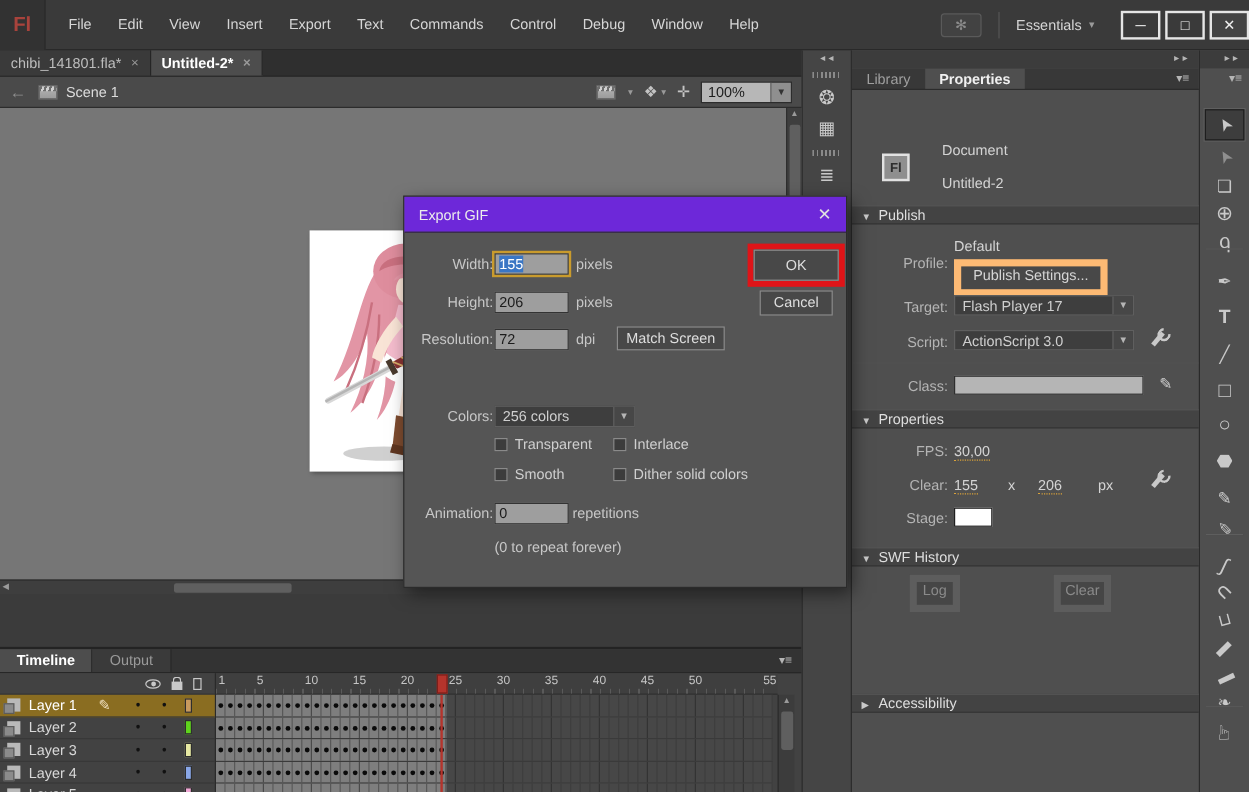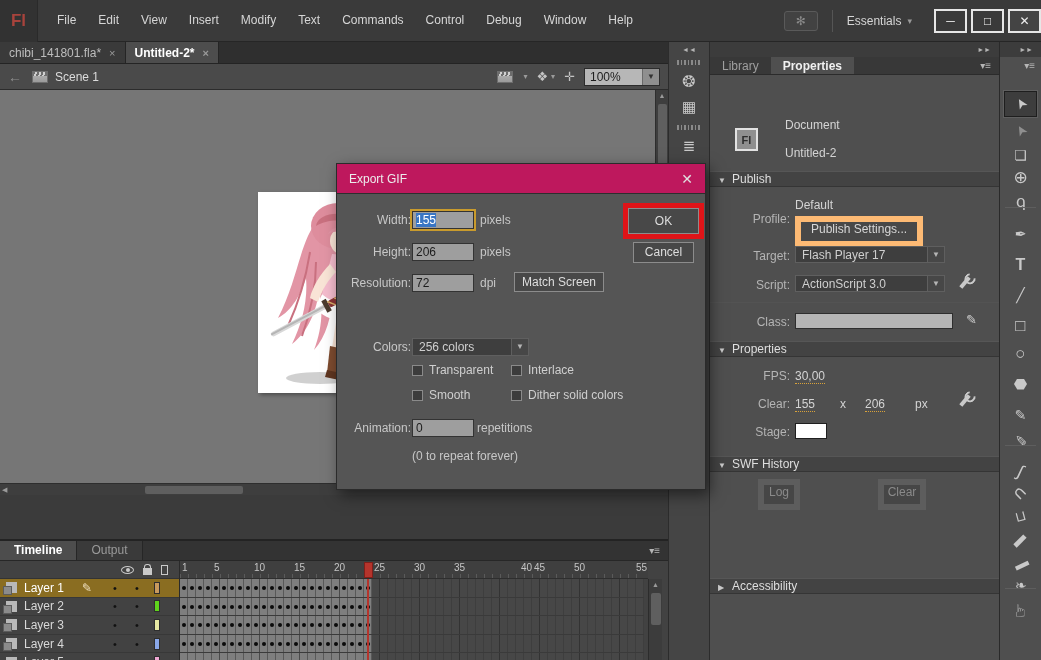--- a/index.html
+++ b/index.html
@@ -132,21 +132,21 @@
   .r-25 { display:inline-block; transform:rotate(-25deg); }
   .r-15 { display:inline-block; transform:rotate(-15deg); }
   .r135 { display:inline-block; transform:rotate(135deg); }
   .r-90 { display:inline-block; transform:rotate(-90deg); }
   .flipx { display:inline-block; transform:scaleX(-1); }
   .shape-hex { width:13px; height:11px; background:#c9c9c9; clip-path:polygon(25% 0,75% 0,100% 50%,75% 100%,25% 100%,0 50%); }
   .tool-div { position:absolute; left:5px; width:31px; height:1px; background:#3a3a3a; border-bottom:1px solid #5e5e5e; }
 
   
   #dialog { position:absolute; left:336px; top:163px; width:370px; height:327px; background:#555; border:1px solid #2b2b2b; box-shadow:4px 5px 14px rgba(0,0,0,.5); z-index:50; }
-  #dlg-title { height:30px; background:#be185d; border-bottom:1px solid #2e2e2e; display:flex; align-items:center; padding:0 12px; color:#ececec; }
+  #dlg-title { height:30px; background:#6d28d9; border-bottom:1px solid #2e2e2e; display:flex; align-items:center; padding:0 12px; color:#ececec; }
   #dlg-close { margin-left:auto; color:#e0e0e0; font-size:14px; }
   .dlg-label { position:absolute; width:74px; text-align:right; color:#c7c7c7; }
   .dlg-input { position:absolute; left:75px; width:62px; height:18px; background:#9e9e9e; border:1px solid #333; color:#1c1c1c; padding:1px 3px; }
   .dlg-input.focused { outline:2px solid #c99b2d; }
   .dlg-input .selected-text { background:#3a76c4; color:#fff; }
   .dlg-unit { position:absolute; left:143px; color:#c7c7c7; }
   .dlg-btn { position:absolute; background:#484848; border:1px solid #8c8c8c; color:#dedede; text-align:center; }
   #red-ring { position:absolute; left:286px; top:39px; width:81px; height:36px; border:5px solid #df1418; }
   #ok-btn { position:relative; width:100%; height:100%; line-height:24px; }
   #cancel-btn { left:296px; top:78px; width:61px; height:21px; line-height:19px; }
@@ -167,21 +167,21 @@
 
 <div id="app">
 
   <div id="titlebar">
     <div id="fl-logo">Fl</div>
     <div id="menus">
         <span class="menu-item">File</span>
         <span class="menu-item">Edit</span>
         <span class="menu-item">View</span>
         <span class="menu-item">Insert</span>
-        <span class="menu-item">Modify</span>
+        <span class="menu-item">Export</span>
         <span class="menu-item">Text</span>
         <span class="menu-item">Commands</span>
         <span class="menu-item">Control</span>
         <span class="menu-item">Debug</span>
         <span class="menu-item">Window</span>
         <span class="menu-item">Help</span>
       </div>
     <div id="tb-right">
       <div id="gear-btn">✻</div>
       <div id="tb-sep"></div>
@@ -323,21 +323,21 @@
         <div id="fr-header">
           <div id="fr-tickrow"></div>
         <span class="fnum" style="left: 2px;">1</span>
             <span class="fnum" style="left: 34px;">5</span>
             <span class="fnum" style="left: 74px;">10</span>
             <span class="fnum" style="left: 114px;">15</span>
             <span class="fnum" style="left: 154px;">20</span>
             <span class="fnum" style="left: 194px;">25</span>
             <span class="fnum" style="left: 234px;">30</span>
             <span class="fnum" style="left: 274px;">35</span>
-            <span class="fnum" style="left: 314px; margin-left: 27px;">40</span>
+            <span class="fnum" style="left: 314px;">40</span>
             <span class="fnum" style="left: 354px;">45</span>
             <span class="fnum" style="left: 394px;">50</span>
             <span class="fnum" style="left: 434px; margin-left: 22px;">55</span>
           </div>
         <div id="fr-grid">
             <div class="g-row">
               <span class="cell kf"></span>
               <span class="cell kf"></span>
               <span class="cell kf"></span>
               <span class="cell kf"></span>

